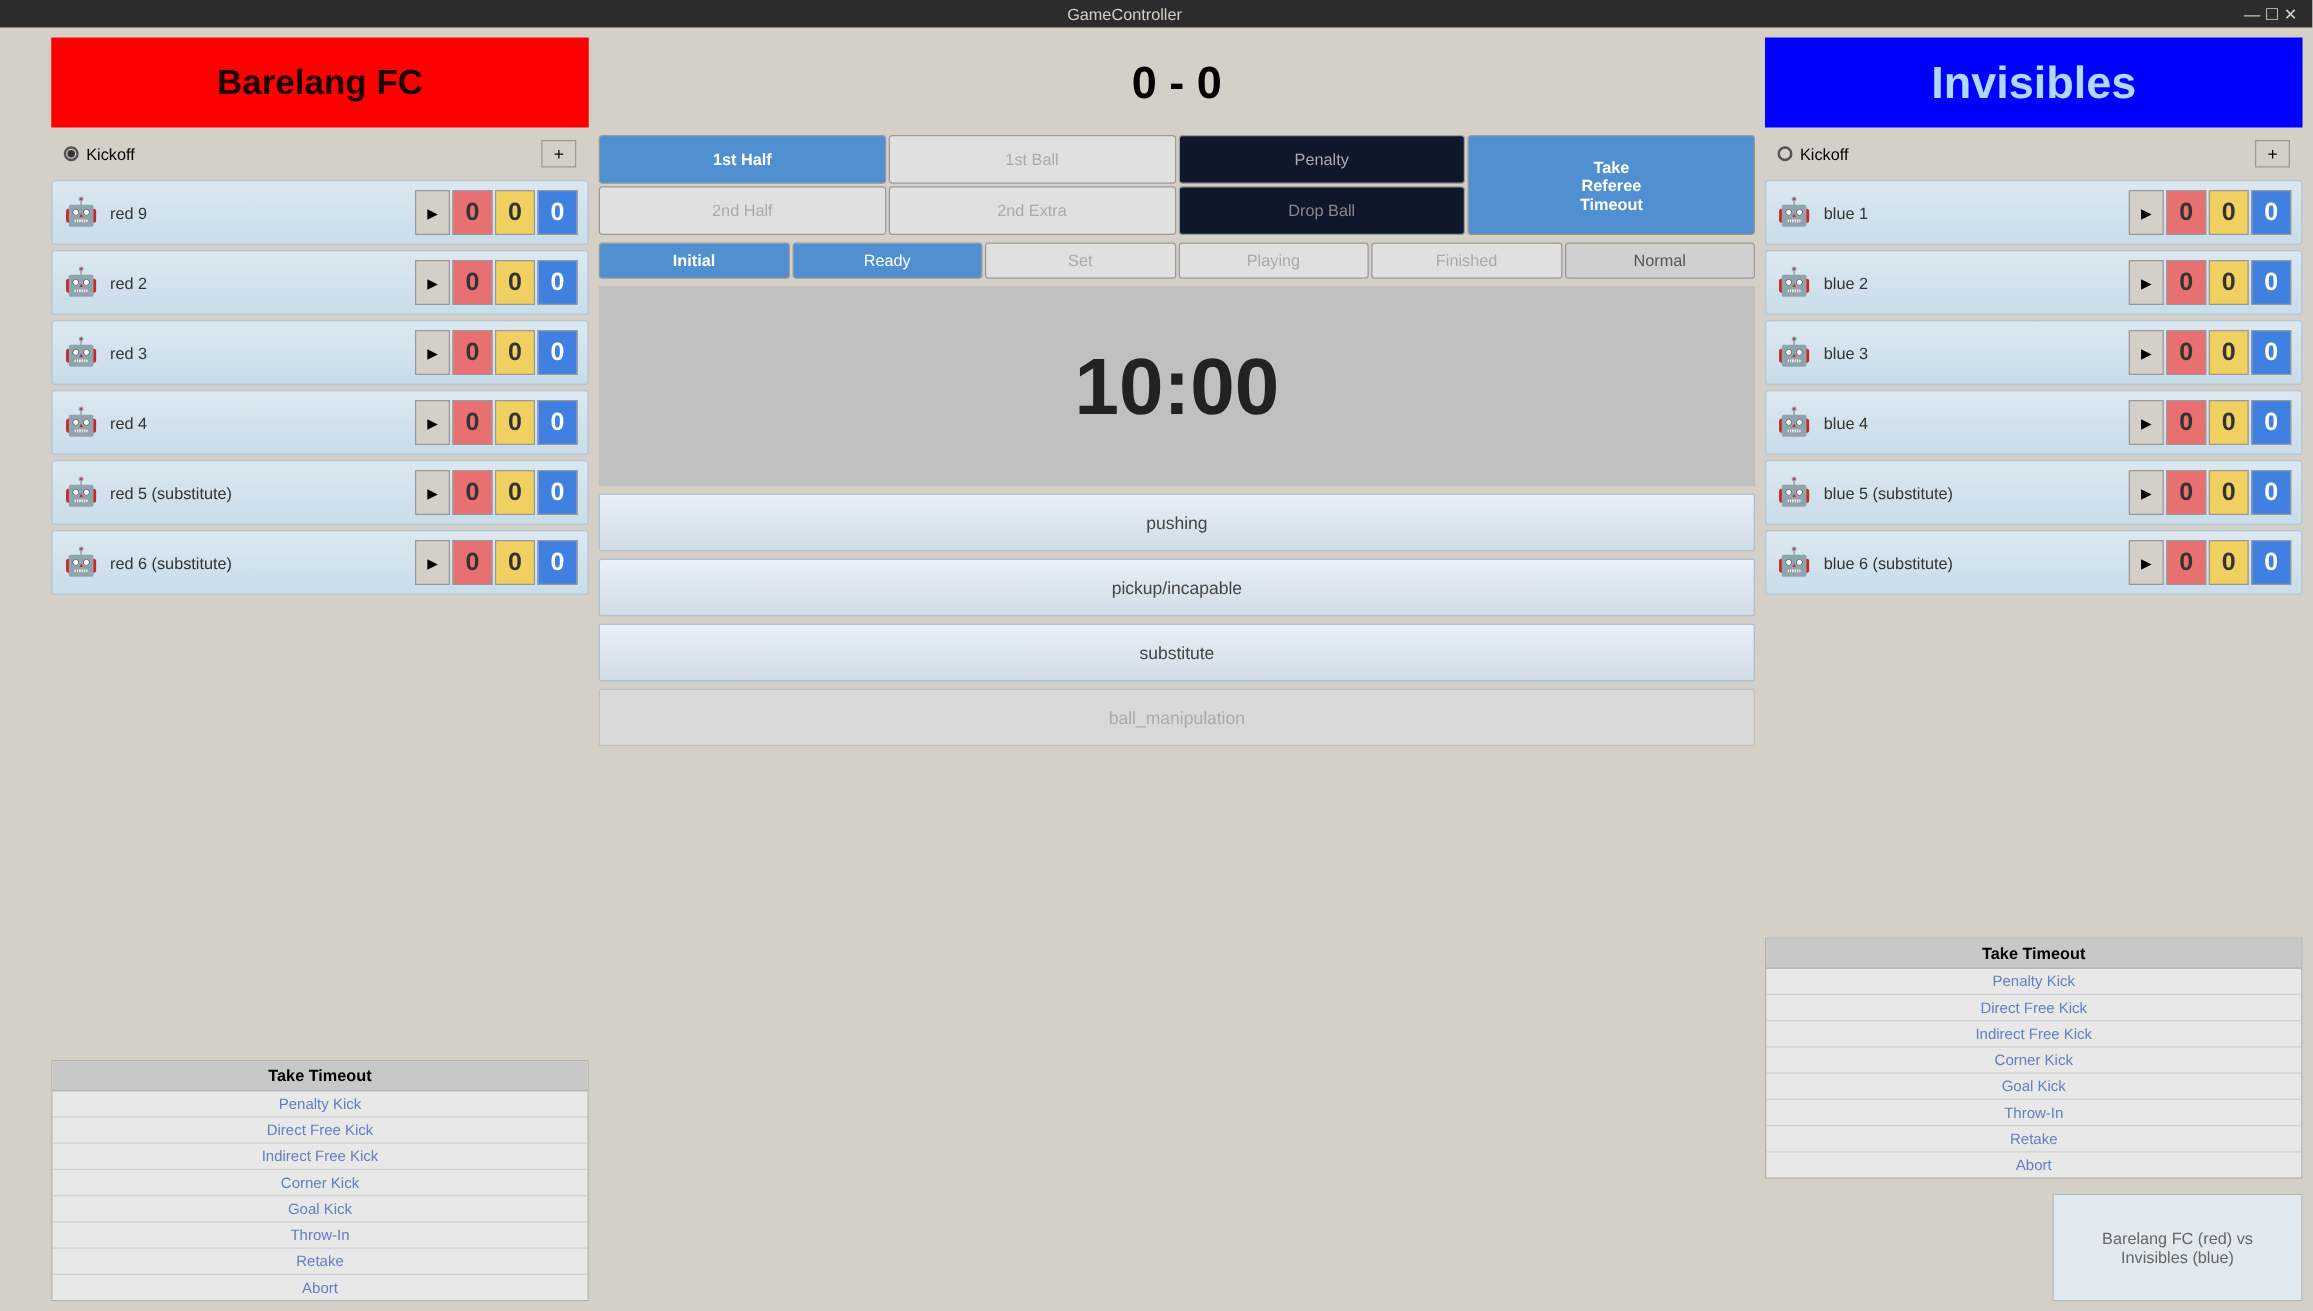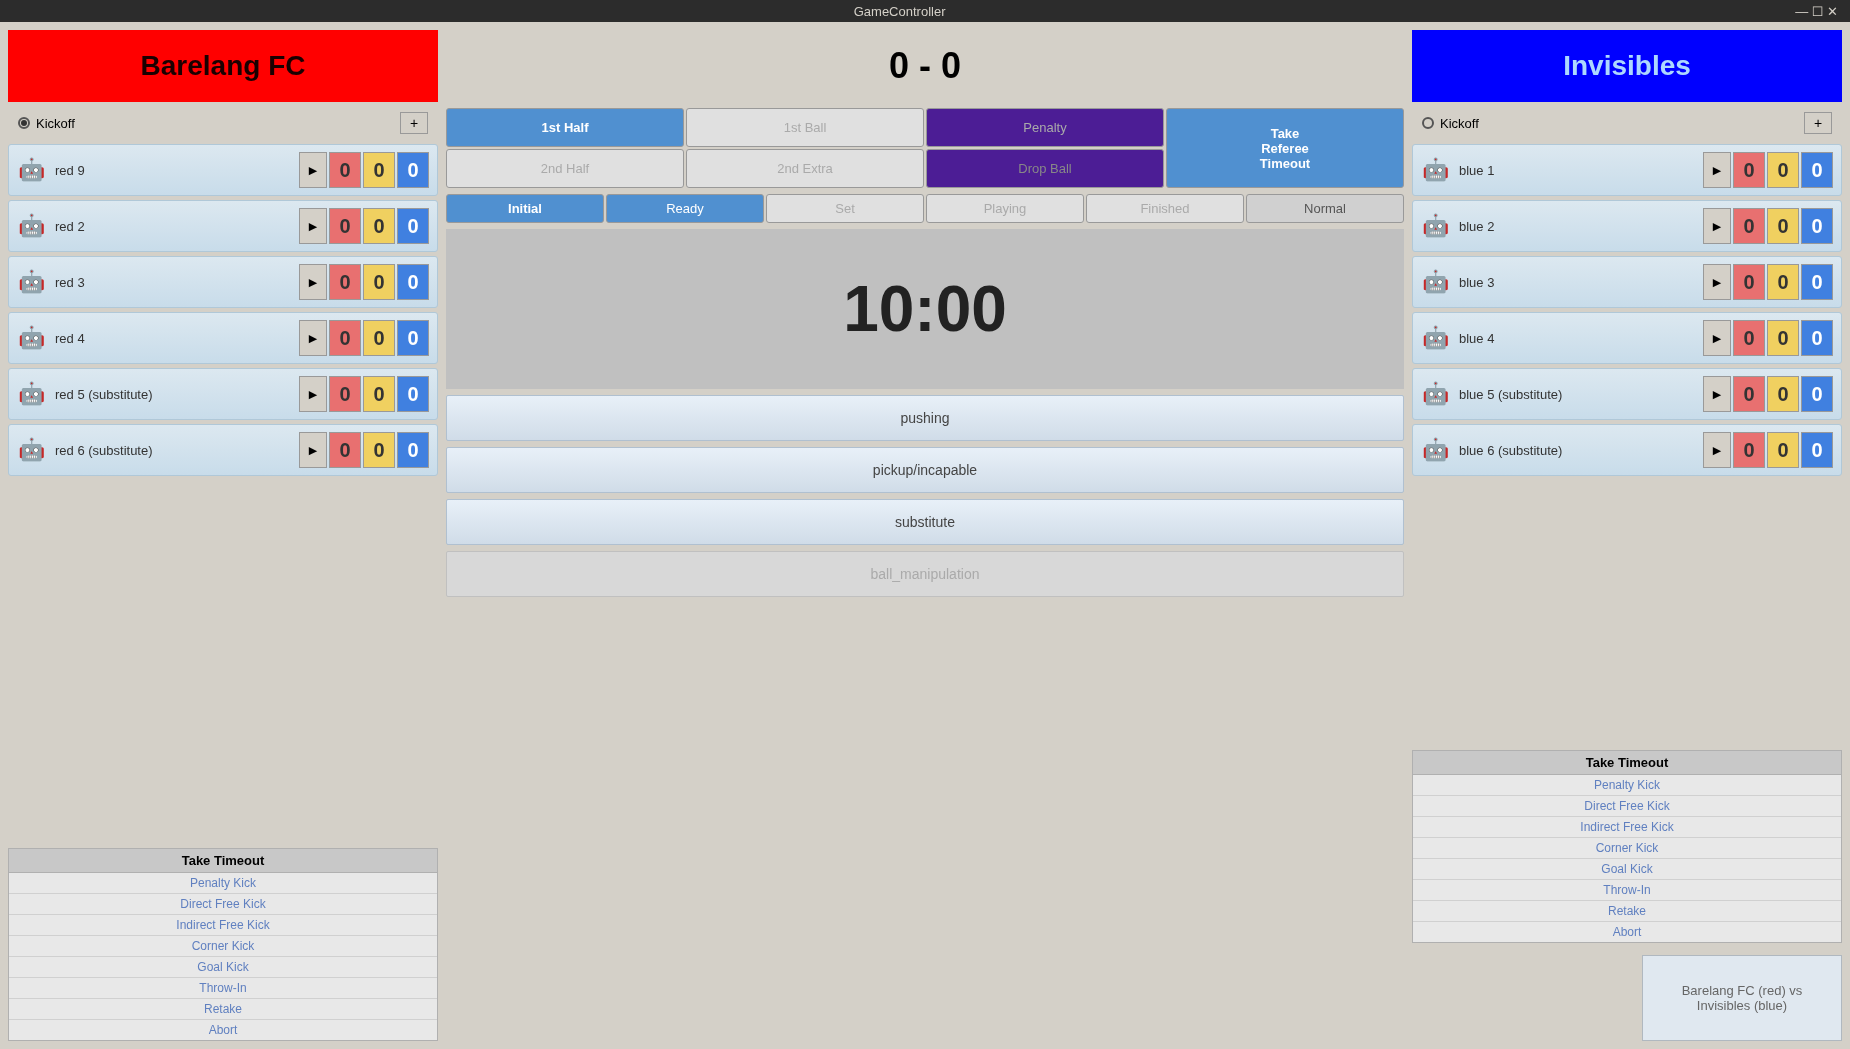--- a/index.html
+++ b/index.html
@@ -12,20 +12,21 @@
       font-size: 13px;
       padding: 4px;
       height: 22px;
     }
     
     .main-content {
       display: flex;
       padding: 8px;
       gap: 8px;
       height: calc(1049px - 22px);
+      margin-left: 33px;
     }
     
     
     .left-panel {
       width: 430px;
       display: flex;
       flex-direction: column;
       gap: 4px;
     }
     
@@ -206,21 +207,21 @@
       color: white;
       font-weight: bold;
     }
     
     .tab-inactive {
       background: #e0e0e0;
       color: #aaa;
     }
     
     .tab-special {
-      background: #4c1d95;
+      background: #0f172a;
       color: #888;
     }
     
     .state-tabs {
       display: flex;
       gap: 2px;
     }
     
     .state-tab {
       flex: 1;
@@ -285,21 +286,21 @@
       width: 430px;
       display: flex;
       flex-direction: column;
       gap: 4px;
     }
     
     .team-header-blue {
       background: blue;
       color: #add8ff;
       text-align: center;
-      font-size: 28px;
+      font-size: 36px;
       font-weight: bold;
       padding: 12px;
       height: 72px;
       display: flex;
       align-items: center;
       justify-content: center;
     }
     
     .match-info-box {
       margin-top: auto;

